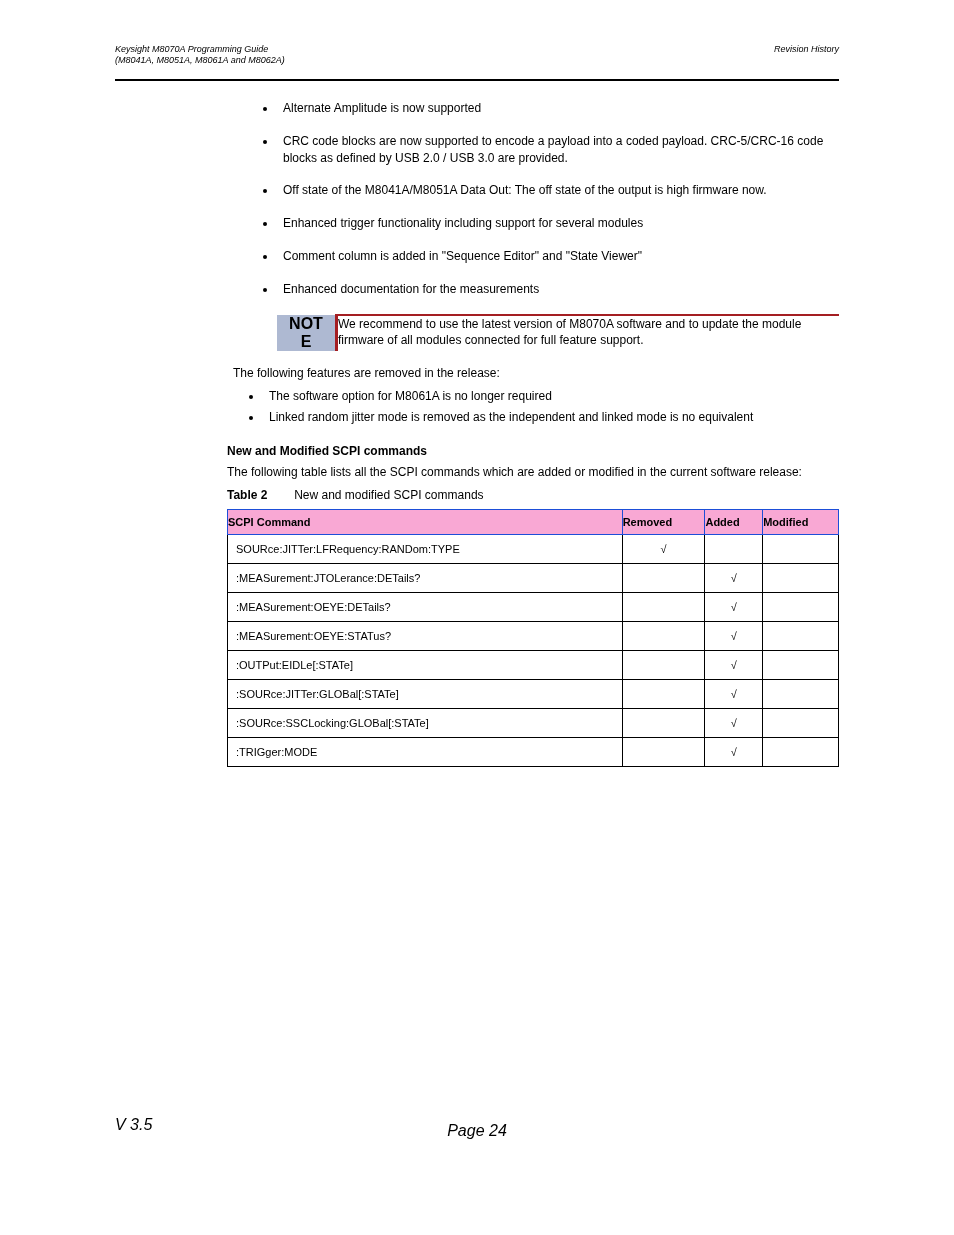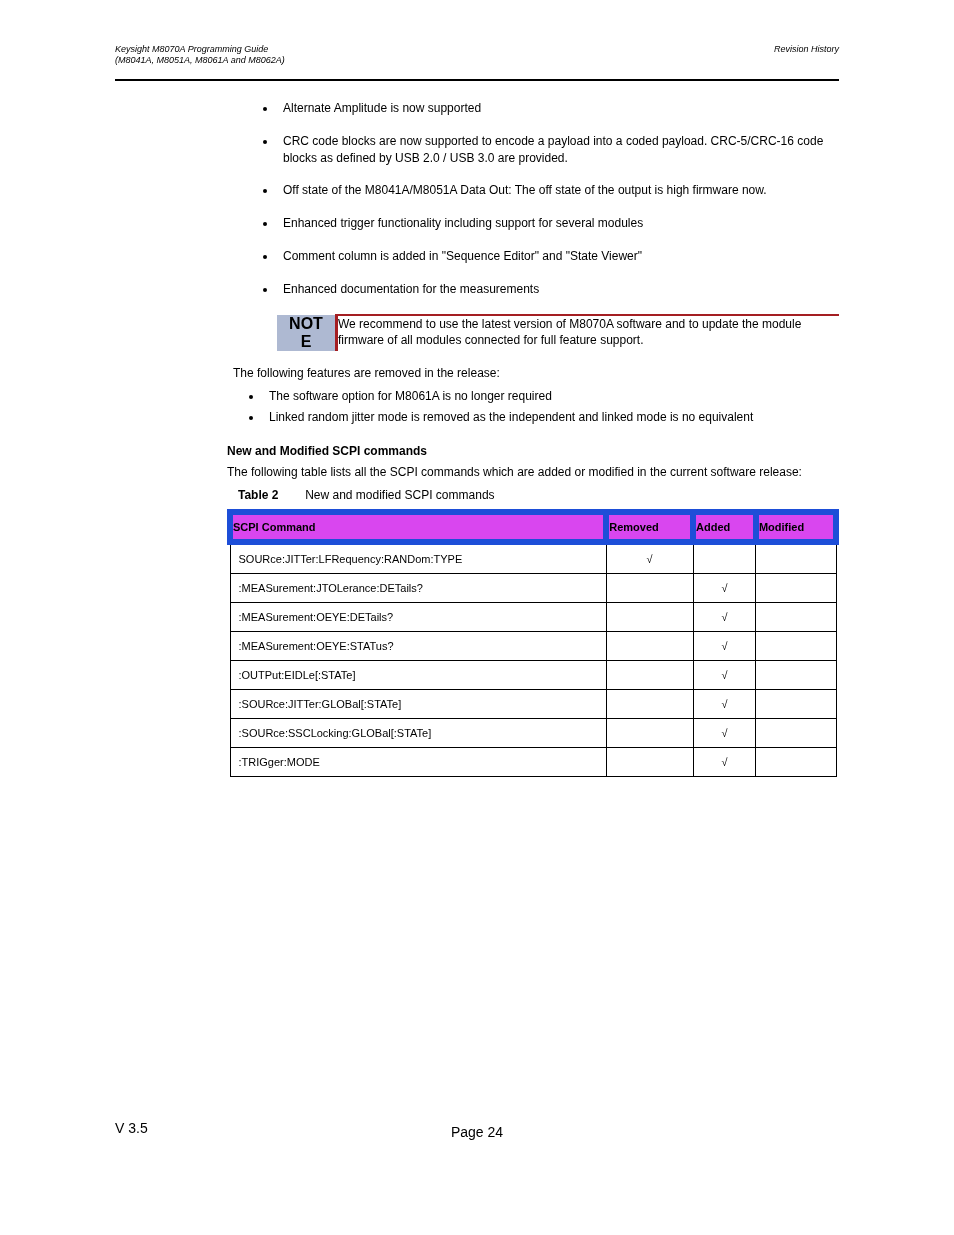--- a/index.html
+++ b/index.html
@@ -102,56 +102,56 @@
     line-height: 1.4;
   }
   .h3 {
     font-size: 12px;
     font-weight: bold;
     margin: 18px 0 6px 0;
   }
   .section-label {
     font-size: 12px;
     font-weight: bold;
-    margin-left: 11px;
   }
   p.body {
     margin: 6px 0;
     font-size: 12px;
     line-height: 1.4;
   }
   .apitable {
     border-collapse: collapse;
     width: 100%;
     margin-top: 6px;
     font-size: 11px;
   }
   .apitable th {
-    background: #d946ef;
-    border: 6px solid #1d4ed8;
+    background: #f9a8d4;
+    border: 1px solid #1d4ed8;
     padding: 6px 0;
     text-align: left;
     font-weight: bold;
   }
   .apitable td {
     border: 1px solid #000;
     padding: 4px 8px;
     height: 20px;
     vertical-align: middle;
   }
   .apitable td.center {
     text-align: center;
   }
   .footer {
     position: absolute;
     bottom: 95px;
     left: 115px;
     right: 115px;
-    font-size: 14px;
-    color: #000;
+    font-size: 16px;
+    color: #000;
+    font-style: italic;
   }
   .footer .ver {
     display: block;
     text-align: left;
   }
   .footer .page-num {
     display: block;
     text-align: center;
     margin-top: -12px;
   }

